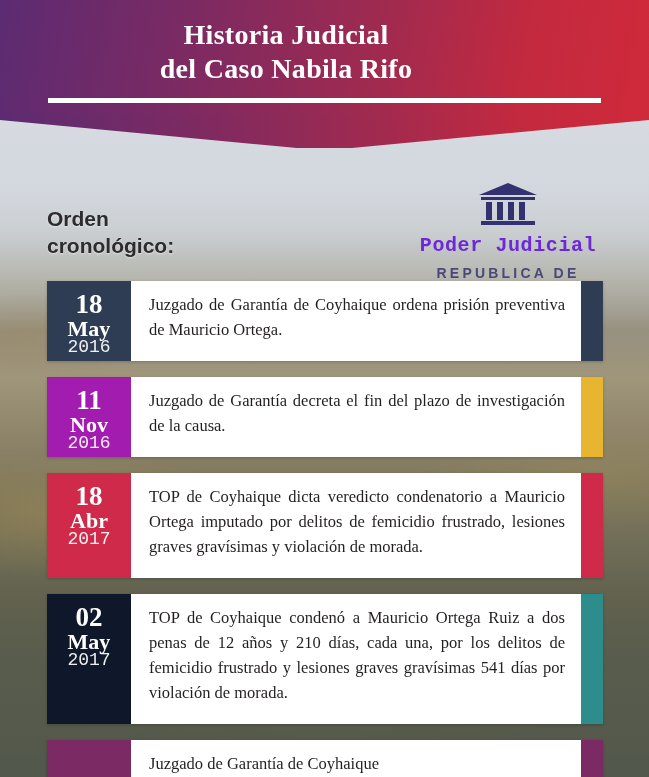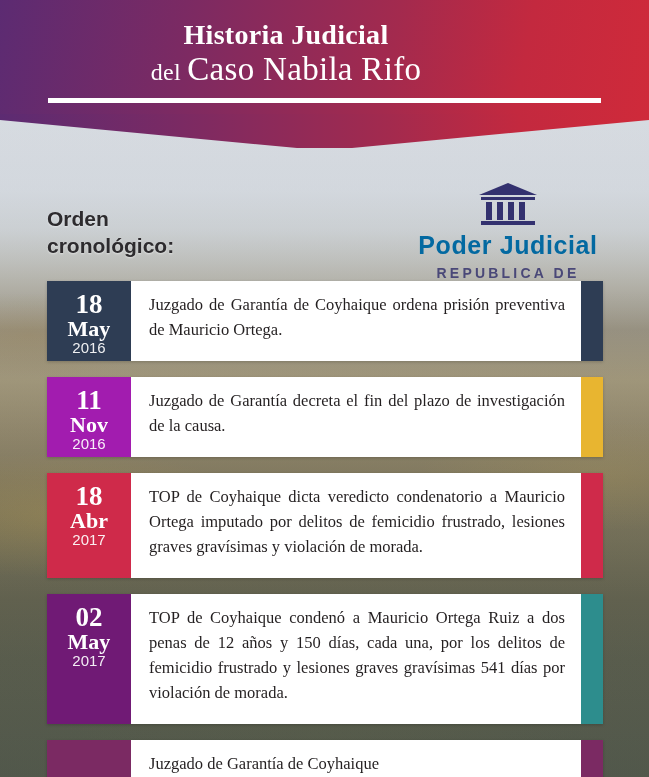--- a/index.html
+++ b/index.html
@@ -82,26 +82,26 @@
     font-size: 28px;
     font-weight: bold;
     letter-spacing: 0.3px;
     line-height: 34px;
   }
   .header-title .line2 {
     display: block;
     font-size: 26px;
   }
   .header-title .line2 .thin {
-    font-weight: normal;
-    font-size: 24px;
+    font-weight: bold;
+    font-size: 28px;
   }
   .header-title .line2 .big {
-    font-size: 33px;
-    font-weight: normal;
+    font-size: 28px;
+    font-weight: bold;
   }
   .header-rule {
     position: absolute;
     left: 48px;
     top: 98px;
     width: 553px;
     height: 5px;
     background: #ffffff;
   }
 
@@ -128,24 +128,24 @@
     z-index: 4;
     text-align: center;
   }
   .pj-icon {
     display: block;
     margin: 0 auto 6px auto;
     width: 62px;
     height: 46px;
   }
   .pj-name {
-    font-family: Liberation Sans, sans-serif;
-    font-size: 25px;
-    font-weight: bold;
-    color: #0369a1;
+    font-family: Liberation Mono, monospace;
+    font-size: 20px;
+    font-weight: bold;
+    color: #6d28d9;
     letter-spacing: 0.6px;
     line-height: 23px;
   }
   .pj-sub {
     font-family: "Liberation Sans", sans-serif;
     font-size: 14px;
     font-weight: bold;
     color: #4a4878;
     letter-spacing: 3.2px;
     margin-top: 8px;
@@ -179,22 +179,22 @@
     font-weight: bold;
     line-height: 29px;
   }
   .date-mon {
     font-family: "Liberation Serif", serif;
     font-size: 22px;
     font-weight: bold;
     line-height: 20px;
   }
   .date-year {
-    font-family: Liberation Sans, sans-serif;
-    font-size: 15px;
+    font-family: Liberation Mono, monospace;
+    font-size: 18px;
     line-height: 17px;
     opacity: 0.92;
   }
   .text-box {
     flex: 1 1 auto;
     background: #ffffff;
     color: #231f20;
     font-family: "Liberation Serif", serif;
     font-size: 16.5px;
     line-height: 25px;
@@ -287,26 +287,26 @@
     <div class="row">
       <div class="date-box" style="background: rgb(207, 42, 74);">
         <div class="date-day">18</div>
         <div class="date-mon">Abr</div>
         <div class="date-year">2017</div>
       </div>
       <div class="text-box">TOP de Coyhaique dicta veredicto condenatorio a Mauricio Ortega imputado por delitos de femicidio frustrado, lesiones graves gravísimas y violación de morada.</div>
       <div class="end-cap" style="background: rgb(207, 42, 74);"></div>
     </div>
     <div class="row">
-      <div class="date-box" style="background: #701a75;">
+      <div class="date-box" style="background: #0f172a;">
         <div class="date-day">02</div>
         <div class="date-mon">May</div>
         <div class="date-year">2017</div>
       </div>
-      <div class="text-box">TOP de Coyhaique condenó a Mauricio Ortega Ruiz a dos penas de 12 años y 150 días, cada una,  por los delitos de femicidio frustrado y lesiones graves gravísimas 541 días por violación de morada.</div>
+      <div class="text-box">TOP de Coyhaique condenó a Mauricio Ortega Ruiz a dos penas de 12 años y 210 días, cada una,  por los delitos de femicidio frustrado y lesiones graves gravísimas 541 días por violación de morada.</div>
       <div class="end-cap" style="background: rgb(45, 141, 141);"></div>
     </div>
     <div class="row row-partial">
       <div class="date-box" style="background: rgb(123, 42, 99);">
         <div class="date-day"></div>
         <div class="date-mon"></div>
         <div class="date-year"></div>
       </div>
       <div class="text-box">Juzgado de Garantía de Coyhaique</div>
       <div class="end-cap" style="background: rgb(123, 42, 99);"></div>

